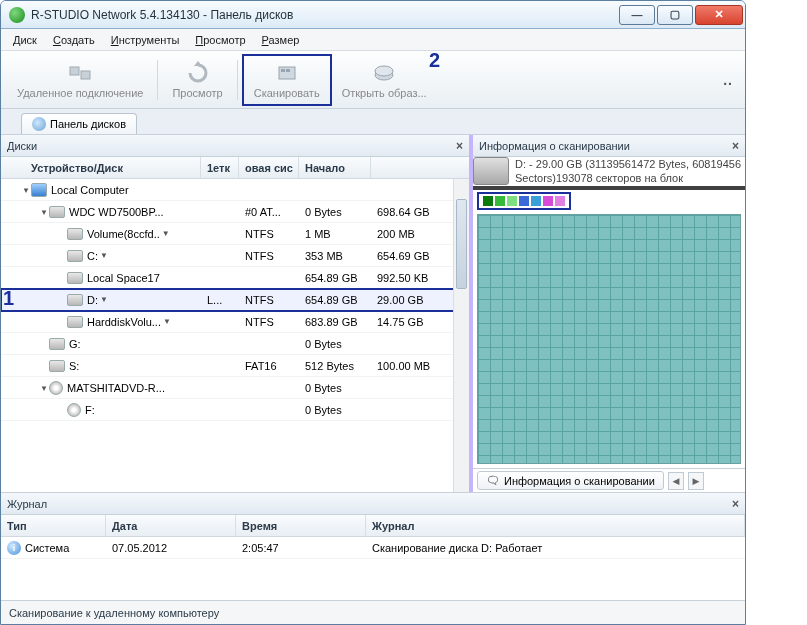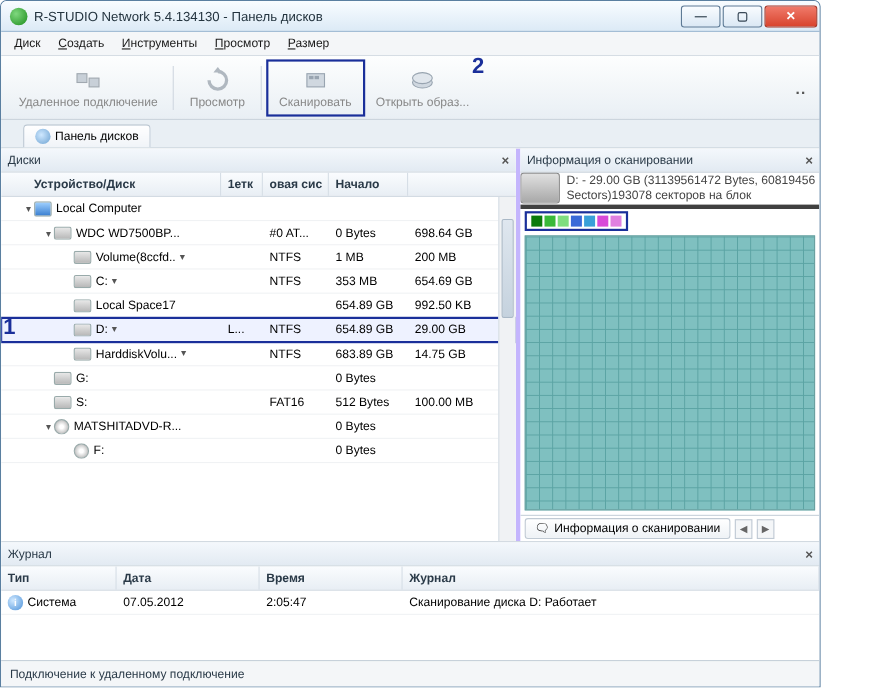--- a/index.html
+++ b/index.html
@@ -392,16 +392,16 @@
             <div class="cell jc1">07.05.2012</div>
             <div class="cell jc2">2:05:47</div>
             <div class="cell jc3">Сканирование диска D: Работает</div>
           </div>
         </div>
     </div>
 
   </div>
 
   <div class="statusbar">
-    <span>Подключение к удаленному подключение</span>
+    <span>Сканирование к удаленному компьютеру</span>
   </div>
 
 </div>
 
 </body></html>

